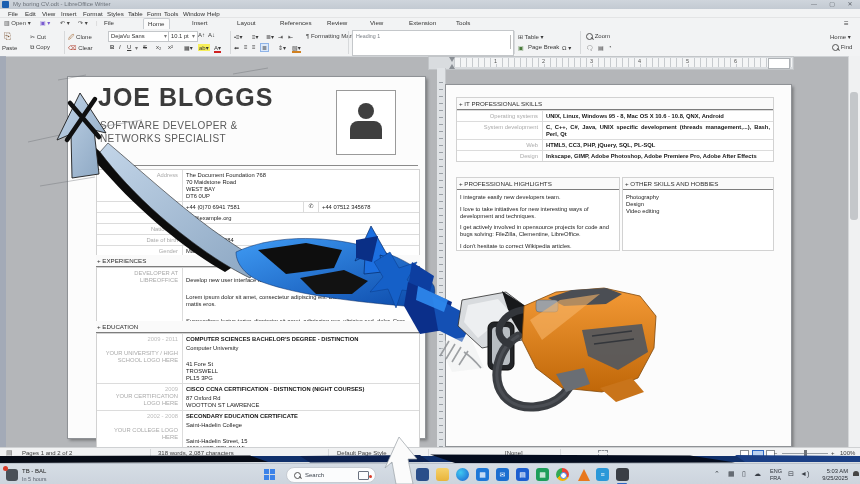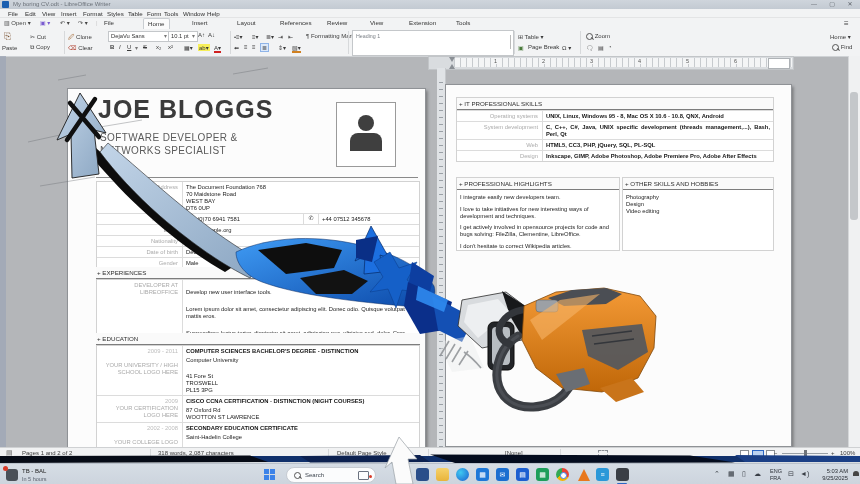--- a/index.html
+++ b/index.html
@@ -193,21 +193,21 @@
     <span class="num" style="left:304px">6</span>
     <span class="num" style="left:352px">7</span>
     <div class="rmargin"></div>
   </div>
 
   <div class="abs leftstrip"></div>
   <div class="abs vruler"></div>
   <div class="abs scrollbar"></div>
   <div class="abs scrollthumb"></div>
 
-  <div class="abs page" style="left:67px;top:88px;width:357px;height:361px;">
+  <div class="abs page" style="left:67px;top:76px;width:357px;height:361px;">
     <div class="abs cvname" style="left:30px;top:6px;">JOE BLOGGS</div>
     <div class="abs cvsub" style="left:32px;top:42px;">SOFTWARE DEVELOPER &amp;
 NETWORKS SPECIALIST</div>
     <div class="abs photo" style="left:268px;top:13px;width:58px;height:63px;">
       <div class="abs" style="left:21px;top:12px;width:16px;height:16px;border-radius:50%;background:#3f3f3f;"></div>
       <div class="abs" style="left:13px;top:30px;width:32px;height:18px;border-radius:8px 8px 0 0;background:#3f3f3f;"></div>
     </div>
     <div class="abs" style="left:28px;top:88px;width:322px;height:1px;background:#8a8a8a;"></div>
 
     <div class="cvtable" style="top:92px;">

